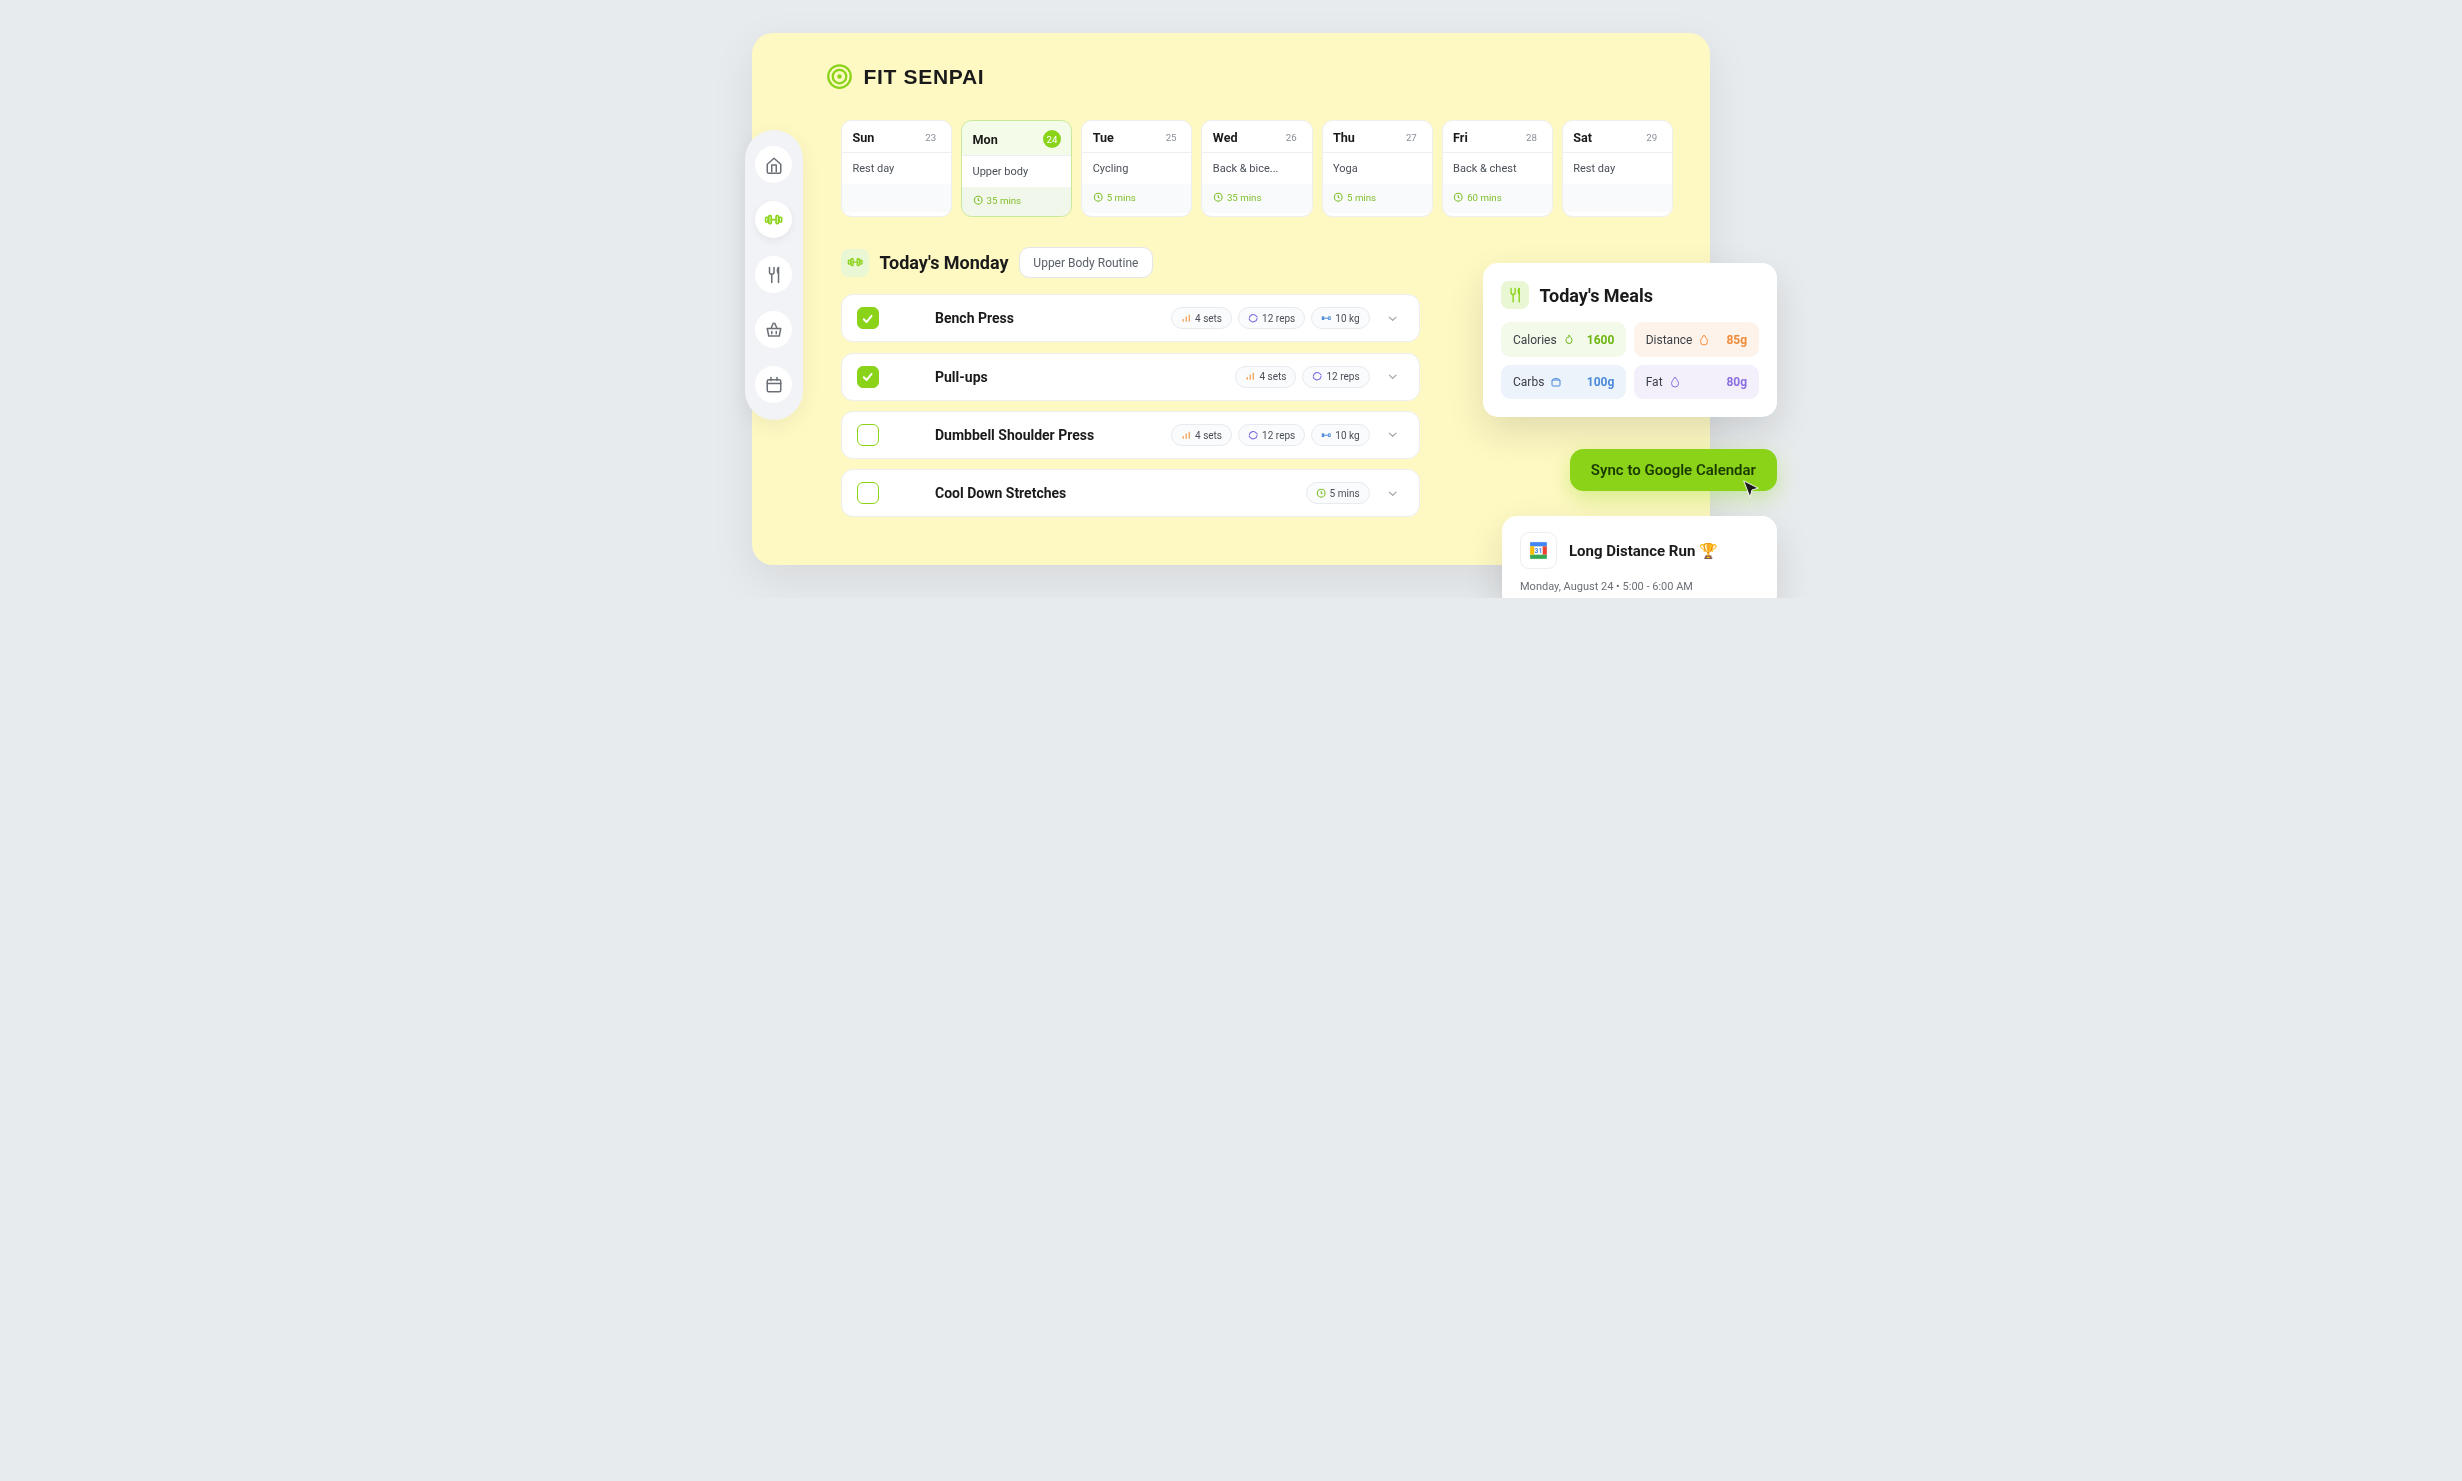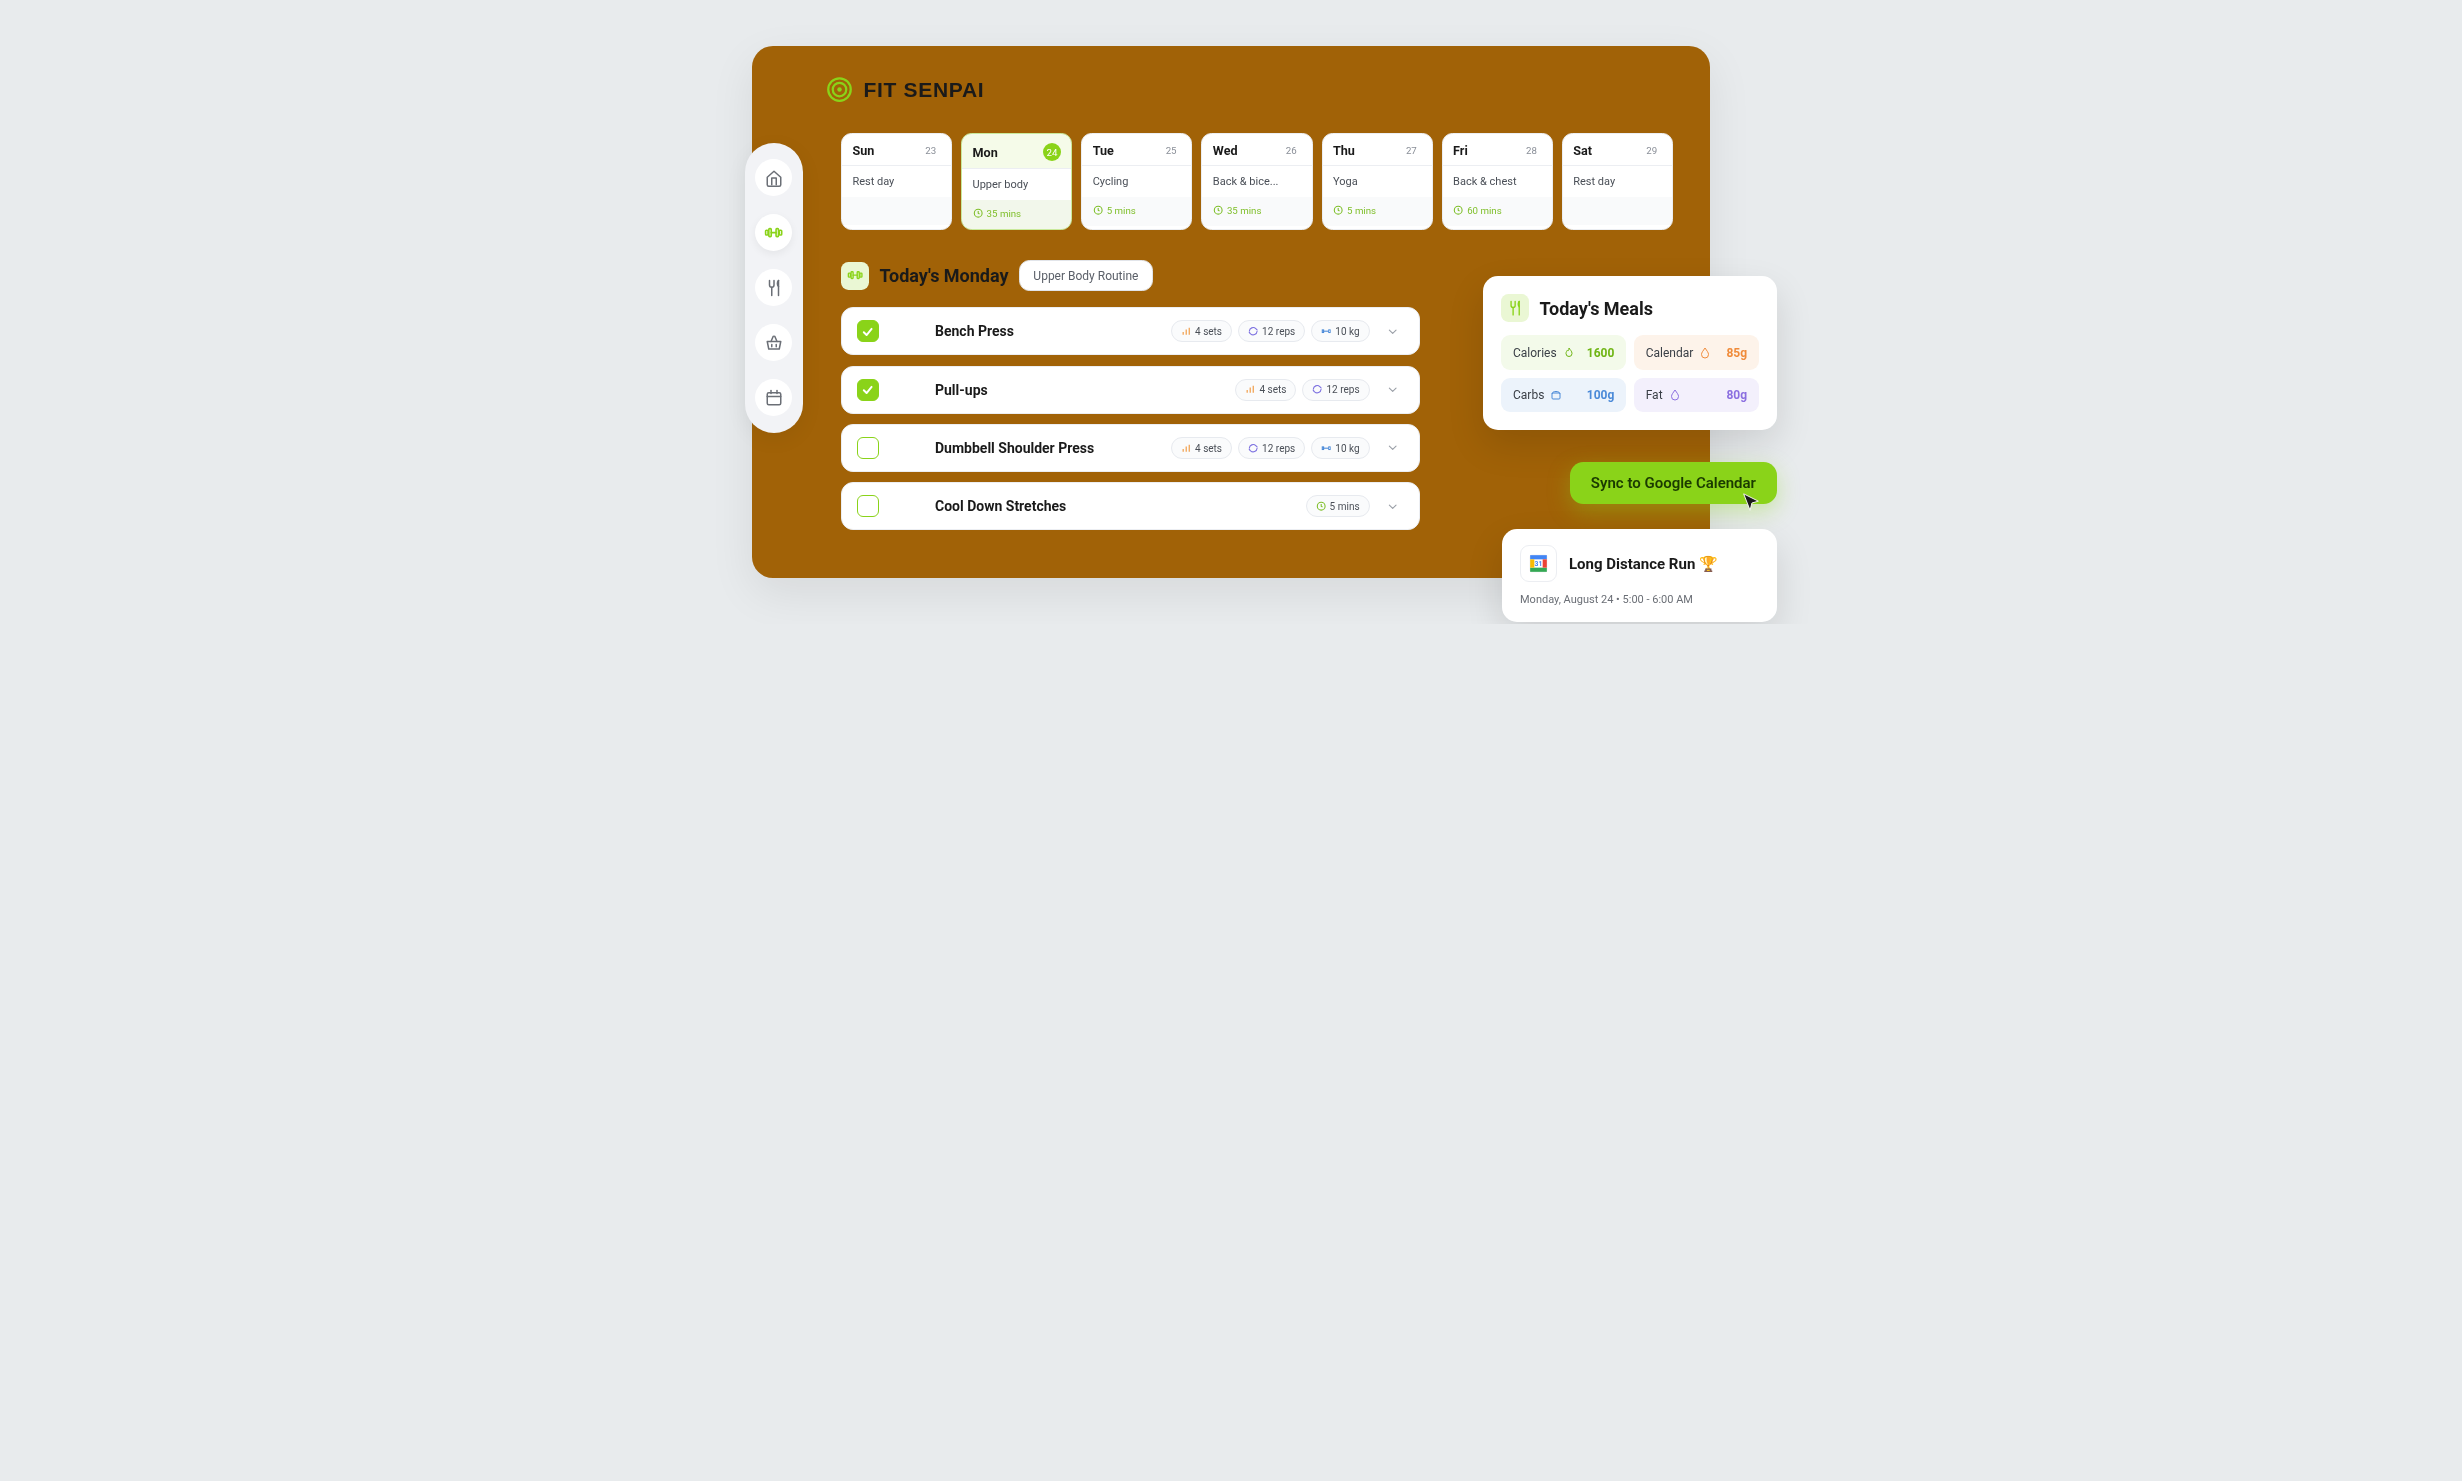--- a/index.html
+++ b/index.html
@@ -5,25 +5,25 @@
   * { box-sizing: border-box; margin: 0; padding: 0; }
   body {
     font-family: -apple-system, BlinkMacSystemFont, "Segoe UI", Roboto, Helvetica, Arial, sans-serif;
     background: #e8ebed;
     padding: 30px;
     color: #1a1a1a;
   }
 
   .app-card {
     position: relative;
-    background: #a16207;
+    background: #fef9c3;
     border-radius: 21px;
     padding: 30px 37px 37px 89px;
     max-width: 958px;
-    margin: 16px auto;
+    margin: 3px auto;
     box-shadow: 0 15px 45px rgba(0,0,0,0.08);
   }
 
   
   .logo {
     display: flex;
     align-items: center;
     gap: 10.4px;
     margin-bottom: 30px;
     margin-left: -15px;
@@ -659,21 +659,21 @@
       <div class="macro-card macro-cal">
         <span class="macro-label">Calories</span>
         <span>
             <svg width="12" height="12" viewBox="0 0 24 24" fill="none" stroke="#6fb514" stroke-width="2">
               <path d="M12 2c2 4 6 6 6 11a6 6 0 1 1-12 0c0-3 2-5 3-7 1 2 3 2 3-4z"></path>
             </svg>
           </span>
         <span class="macro-value">1600</span>
       </div>
       <div class="macro-card macro-pro">
-        <span class="macro-label">Calendar</span>
+        <span class="macro-label">Distance</span>
         <span>
             <svg width="12" height="12" viewBox="0 0 24 24" fill="none" stroke="#f08b3a" stroke-width="2">
               <path d="M12 2c4 6 7 9 7 13a7 7 0 1 1-14 0c0-4 3-7 7-13z"></path>
             </svg>
           </span>
         <span class="macro-value">85g</span>
       </div>
       <div class="macro-card macro-carb">
         <span class="macro-label">Carbs</span>
         <span>

